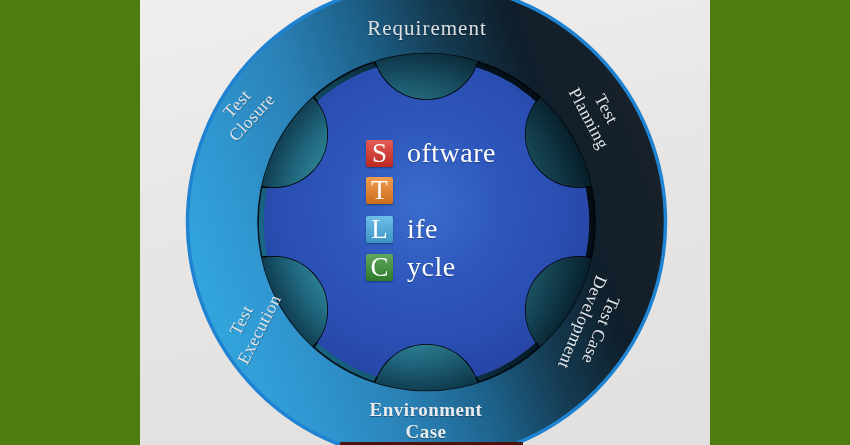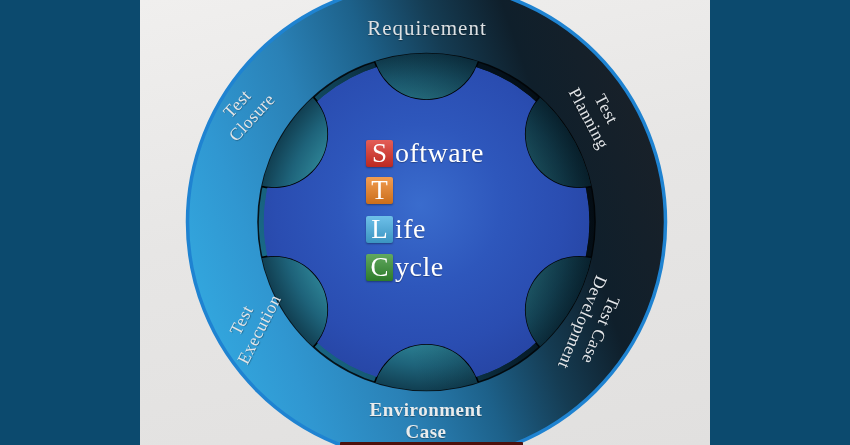--- a/index.html
+++ b/index.html
@@ -1,18 +1,18 @@
 <!DOCTYPE html>
 <html><head>
 <meta charset="utf-8">
 <style>
   html,body { margin:0; padding:0; background:#ffffff; }
   .stage {
     position:relative; width:850px; height:445px; overflow:hidden;
-    background:#0c4a6e;
+    background:#4d7c0f;
     font-family:"Liberation Serif","DejaVu Serif",serif;
   }
   .panel {
     position:absolute; left:140px; top:0; width:570px; height:445px;
     background:linear-gradient(168deg,#f0efee 0%,#e7e6e5 45%,#e1e0df 100%);
   }
   svg.diagram { position:absolute; left:0; top:0; display:block; }
 
   .phase {
     position:absolute; color:#e3e6e9; text-align:center; line-height:1.14;
@@ -34,21 +34,21 @@
 
   .acronym { position:absolute; left:366px; top:139px; }
   .acro-row { display:flex; align-items:baseline; height:27px; margin-bottom:11px; }
   .acro-sq {
     display:inline-block; width:27px; height:27px; line-height:26px;
     text-align:center; color:#ffffff; font-size:27px; border-radius:2px;
     background-image:linear-gradient(180deg,rgba(255,255,255,.22),rgba(0,0,0,.15));
     box-shadow:0 1px 2px rgba(0,0,0,.35);
   }
   .acro-word {
-    color:#ffffff; font-size:28px; line-height:27px; margin-left:2px;
+    color:#ffffff; font-size:28px; line-height:27px; margin-left:14px;
     letter-spacing:.5px; text-shadow:0 1px 1px rgba(0,0,0,.3);
   }
   .bottom-strip {
     position:absolute; left:340px; top:442px; width:183px; height:3px;
     border-radius:1px 1px 0 0;
   }
 </style>
 </head>
 <body>
 

